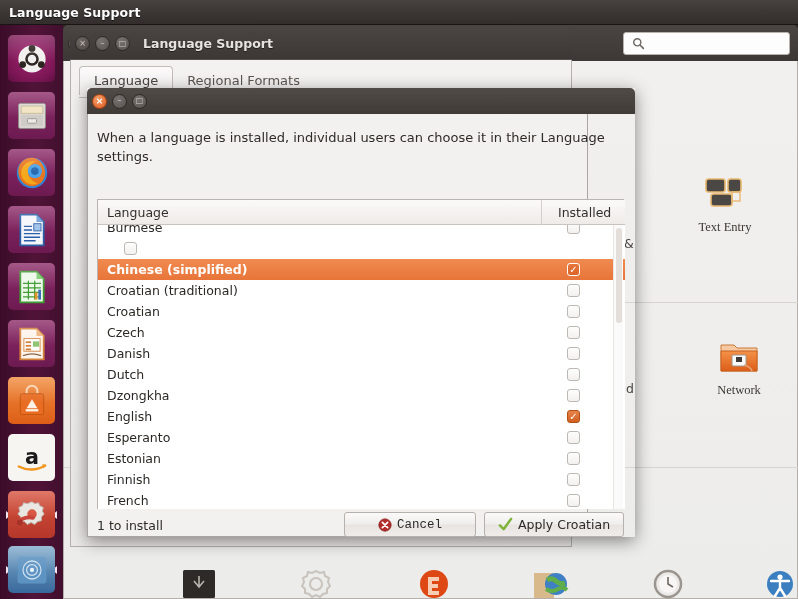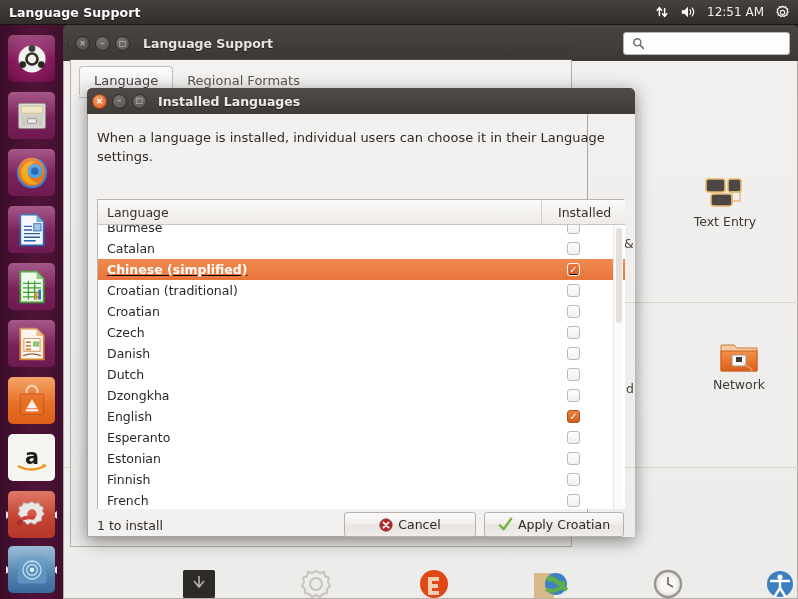--- a/index.html
+++ b/index.html
@@ -74,21 +74,21 @@
     display:flex; align-items:center; padding-left:8px;
   }
   #settings-body {
     position:absolute; left:0; top:36px; width:735px; height:538px;
     background: linear-gradient(to bottom, #f2f0ee, #ececea);
     border-left:1px solid #b5b0ab; border-right:1px solid #b5b0ab; border-bottom:1px solid #b5b0ab;
   }
 
   .setting-cell { position:absolute; width:110px; text-align:center; }
   .setting-cell .icon { height:48px; display:flex; align-items:flex-end; justify-content:center; }
-  .setting-cell .lbl { margin-top:0; font-size:12.5px; color:#3d3935; line-height:15px; }
+  .setting-cell .lbl { margin-top:6px; font-size:12.5px; color:#3d3935; line-height:15px;font-family:Liberation Serif, serif; }
   .sep-line { position:absolute; height:1px; background:#d8d4d0; }
 
   
   #lang-window {
     position:absolute; left:70px; top:27px; width:502px; height:520px; z-index:20;
   }
   #lang-titlebar {
     position:absolute; left:0; top:0; width:502px; height:33px;
     background: linear-gradient(to bottom, #4a4542 0%, #3c3734 100%);
     border-top-left-radius:5px; border-top-right-radius:5px;
@@ -150,21 +150,21 @@
     width:84px; font-size:12.5px; color:#33302c; padding-left:16px;
     border-left:1px solid #d4cfca; height:25px; display:flex; align-items:center;
   }
   #list-scroll {
     position:absolute; left:0; top:25px; width:527px; height:284px; overflow:hidden;
     background:#fff;
   }
   .row { position:relative; height:21px; display:flex; align-items:center; }
   .row .name { flex:1; font-size:12.5px; color:#2b2825; padding-left:9px; white-space:nowrap; }
   .row .chkcell { width:84px; display:flex; align-items:center; justify-content:flex-start; padding-left:26px; }
-  .row.selected { background: linear-gradient(to bottom, #f08a4f, #e8753a); text-decoration: underline; }
+  .row.selected { background: linear-gradient(to bottom, #f08a4f, #e8753a); }
   .row.selected .name { color:#ffffff; font-weight:bold; }
   .row.clipped .name { overflow:hidden; }
 
   .chk {
     width:13px; height:13px; border-radius:3px;
     border:1px solid #bdb8b3; background: linear-gradient(to bottom,#fdfdfd,#f3f1ef);
     display:flex; align-items:center; justify-content:center;
   }
   .chk.on {
     border:1px solid #b24f14;
@@ -185,21 +185,21 @@
   #dlg-status {
     position:absolute; left:9px; top:404px; font-size:12.5px; color:#2f2b28;
   }
   .btn {
     position:absolute; top:398px; height:25px;
     background: linear-gradient(to bottom, #fbfafa 0%, #f0eeec 48%, #e7e4e1 52%, #efecea 100%);
     border:1px solid #b6b1ac; border-radius:3px;
     display:flex; align-items:center; justify-content:center; gap:5px;
     font-size:12.5px; color:#2d2a27;
   }
-  #btn-cancel { left:256px; width:132px; }
+  #btn-cancel { left:256px; width:132px;font-family:Liberation Mono, monospace; }
   #btn-apply { left:396px; width:140px; }
 </style>
 </head>
 <body>
 
 <div id="screen">
 
   <div id="settings-window">
     <div id="settings-titlebar">
       <div class="wbtn close-dim">
@@ -353,42 +353,40 @@
     <div id="dlg-titlebar">
       <div class="wbtn close-on">
           <span class="g">×</span>
         </div>
       <div class="wbtn gray">
           <span class="g">–</span>
         </div>
       <div class="wbtn gray">
           <span class="g">□</span>
         </div>
-      <div class="dtitle">Installed Languages</div>
     </div>
 
     <div id="dlg-body">
       <div id="dlg-desc">When a language is installed, individual users can choose it in their Language settings.</div>
 
       <div id="list-frame">
         <div id="list-header">
           <div class="col-lang">Language</div>
           <div class="col-inst">Installed</div>
         </div>
 
         <div id="list-scroll">
           <div id="rows-host">
               <div class="row clipped" style="margin-top: -8px;">
                 <div class="name">Burmese</div>
                 <div class="chkcell">
                   <div class="chk"></div>
                 </div>
               </div>
               <div class="row">
-                <div class="name">Catalan</div>
                 <div class="chkcell">
                   <div class="chk"></div>
                 </div>
               </div>
               <div class="row selected">
                 <div class="name">Chinese (simplified)</div>
                 <div class="chkcell">
                   <div class="chk on">
                     <span class="tick">✓</span>
                   </div>
@@ -632,37 +630,15 @@
           <circle cx="20" cy="18" r="2.4" fill="#e8f1f8"></circle>
         </svg>
         <div class="gloss"></div>
       </div>
     </div>
 
   </div>
 
   <div id="top-panel">
     <div class="apptitle">Language Support</div>
-    <div id="panel-right">
-      <div class="pitem">
-        <svg width="14" height="14" viewBox="0 0 16 16">
-          <path d="M5 12 V3 M5 3 L2.5 6 M5 3 L7.5 6" stroke="#ffffff" stroke-width="1.7" fill="none" stroke-linecap="round" stroke-linejoin="round"></path>
-          <path d="M11 4 v9 M11 13 L8.5 10 M11 13 L13.5 10" stroke="#ffffff" stroke-width="1.7" fill="none" stroke-linecap="round" stroke-linejoin="round"></path>
-        </svg>
-      </div>
-      <div class="pitem">
-        <svg width="16" height="14" viewBox="0 0 18 16">
-          <path d="M2 6 h3 l4 -4 v12 l-4 -4 h-3 z" fill="#ffffff"></path>
-          <path d="M11 5 q2.4 3 0 6" fill="none" stroke="#ffffff" stroke-width="1.3"></path>
-          <path d="M13.5 3 q4 5 0 10" fill="none" stroke="#ffffff" stroke-width="1.3"></path>
-        </svg>
-      </div>
-      <div class="pitem">12:51 AM</div>
-      <div class="pitem">
-        <svg width="15" height="15" viewBox="0 0 18 18">
-          <path d="M9 1.6 l1.9 1 1.9 -.5 .5 1.9 1.9 1 -.5 1.9 1 1.6 -1.4 1.4 0 2 -1.9 .5 -1.4 1.4 -1.9 -1 -1.9 1 -1.4 -1.4 -1.9 -.5 0 -2 L2.4 8.5 l1 -1.6 -.5 -1.9 1.9 -1 .5 -1.9 1.9 .5 z" fill="none" stroke="#f2efec" stroke-width="1.6"></path>
-          <circle cx="9" cy="9" r="2.6" fill="#3c3735" stroke="#f2efec" stroke-width="1.4"></circle>
-        </svg>
-      </div>
-    </div>
   </div>
 
 </div>
 
 </body></html>

